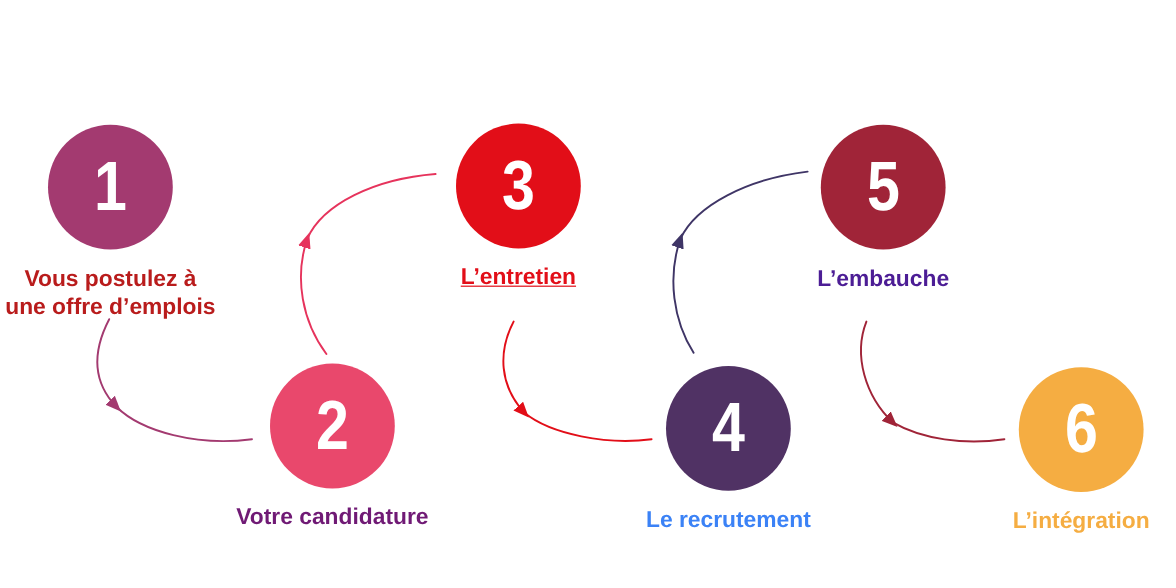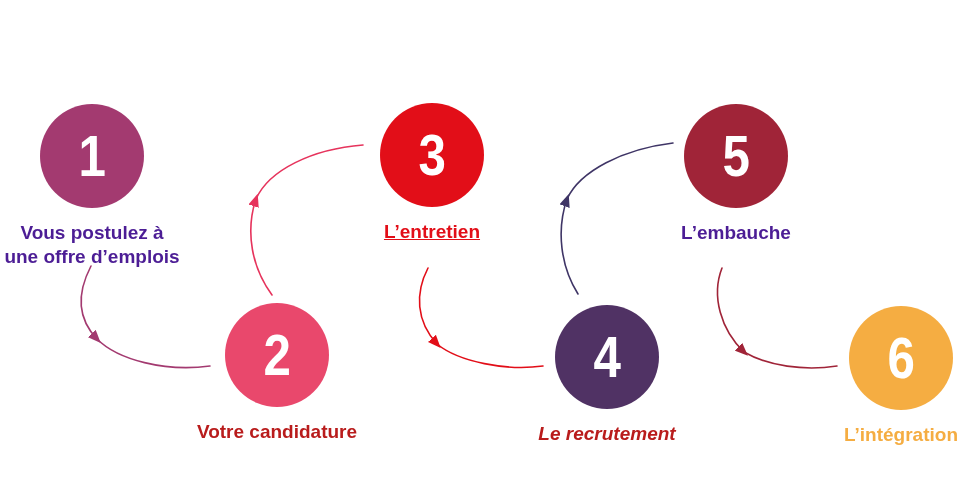--- a/index.html
+++ b/index.html
@@ -95,43 +95,43 @@
     <g>
       <path class="conn" d="M722 268 C711 296 721 330 744 352" marker-end="url(#ah4)" stroke="#a02438"></path>
       <path class="conn" d="M744 352 C768 366 804 371 837 366" stroke="#a02438"></path>
     </g>
   </svg>
 
   <div class="step pos-1">
     <div class="circle" style="background-color: rgb(163, 58, 112);">
       <span class="num">1</span>
     </div>
-    <div class="step-label" style="color: #4c1d95;">Vous postulez à
+    <div class="step-label" style="color: #b91c1c;">Vous postulez à
 une offre d’emplois</div>
   </div>
 
   <div class="step pos-2">
     <div class="circle" style="background-color: rgb(233, 72, 108);">
       <span class="num">2</span>
     </div>
-    <div class="step-label" style="color: #b91c1c;">Votre candidature</div>
+    <div class="step-label" style="color: #701a75;">Votre candidature</div>
   </div>
 
   <div class="step pos-3">
     <div class="circle" style="background-color: rgb(226, 14, 24);">
       <span class="num">3</span>
     </div>
     <div class="step-label" style="color: rgb(226, 14, 24); text-decoration: underline;">L’entretien</div>
   </div>
 
   <div class="step pos-4">
     <div class="circle" style="background-color: rgb(80, 50, 100);">
       <span class="num">4</span>
     </div>
-    <div class="step-label" style="color: #b91c1c; font-style: italic;">Le recrutement</div>
+    <div class="step-label" style="color: #3b82f6;">Le recrutement</div>
   </div>
 
   <div class="step pos-5">
     <div class="circle" style="background-color: rgb(160, 36, 56);">
       <span class="num">5</span>
     </div>
     <div class="step-label" style="color: #4c1d95;">L’embauche</div>
   </div>
 
   <div class="step pos-6">

